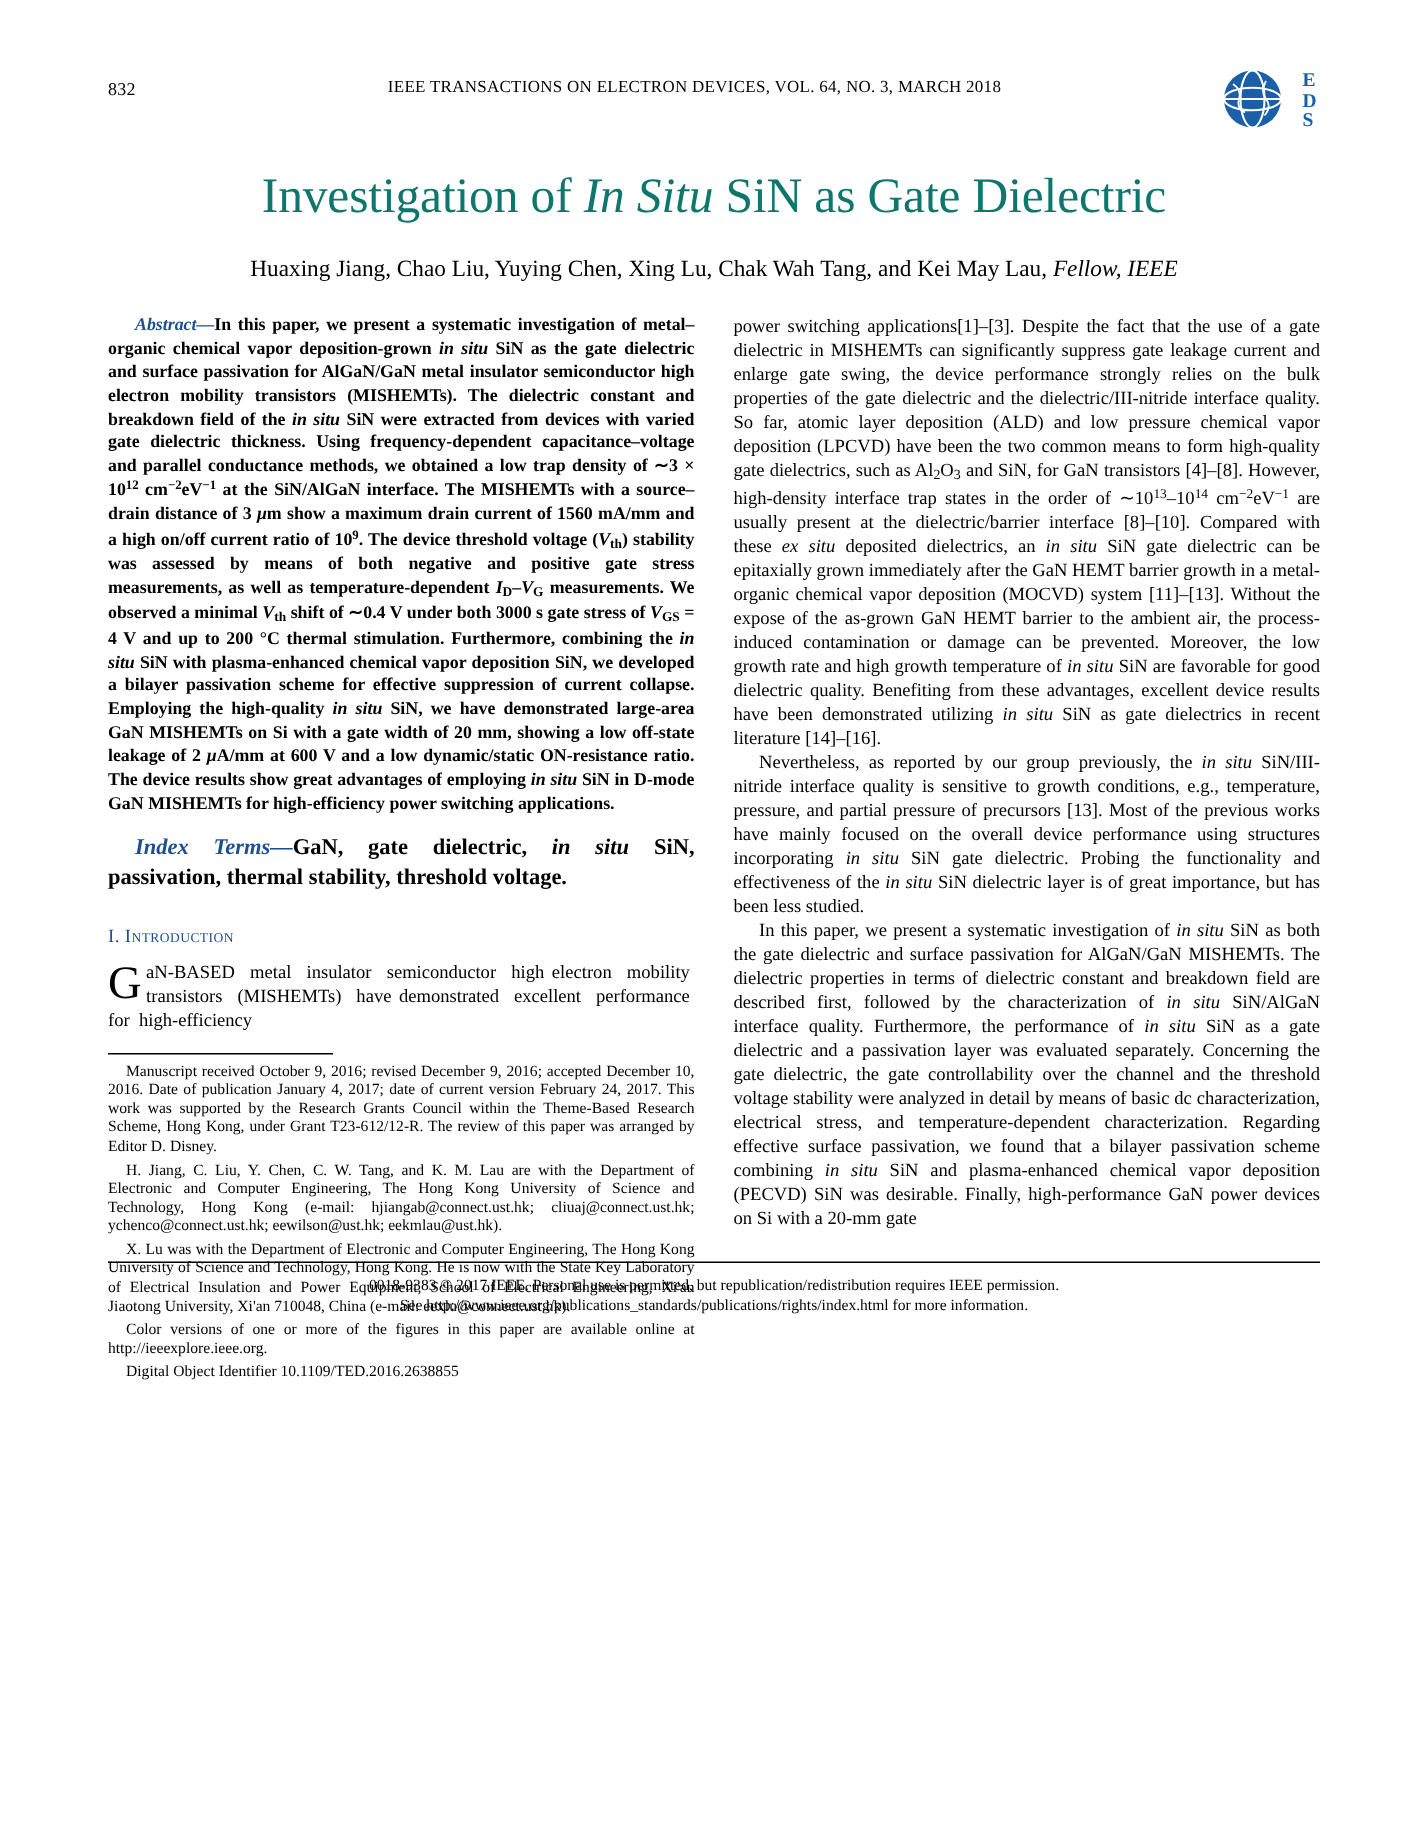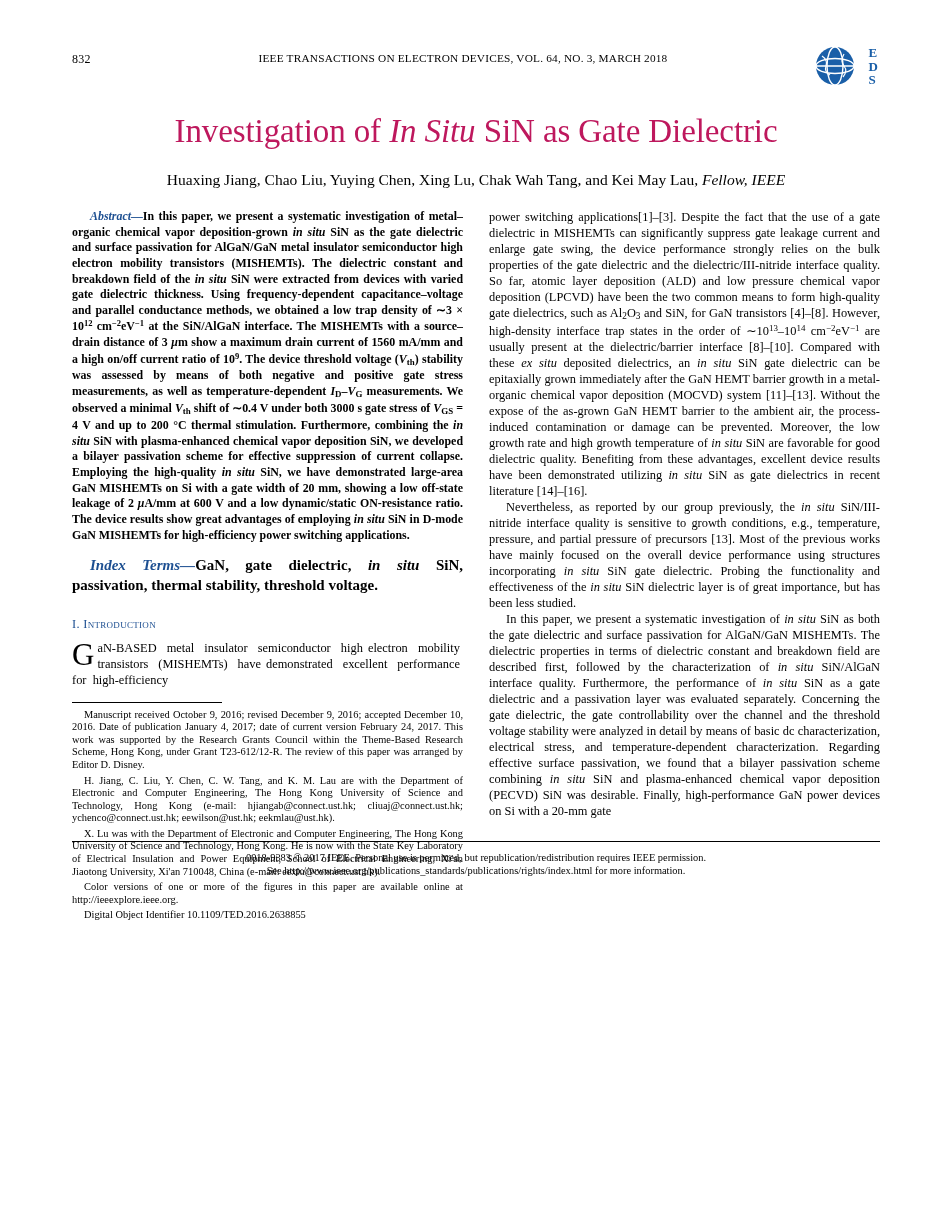--- a/index.html
+++ b/index.html
@@ -65,21 +65,21 @@
     height: 40px;
     font-family: "Liberation Serif", serif;
     font-weight: bold;
     font-size: 13px;
     color: #1a5fa8;
     line-height: 1;
   }
   
   .title {
     text-align: center;
-    color: #be185d;
+    color: #0f766e;
     font-size: 33px;
     line-height: 1.18;
     font-weight: normal;
     margin: 26px 0 0 0;
     letter-spacing: -0.1px;
   }
   .title .it { font-style: italic; }
   .authors {
     text-align: center;
     font-size: 15.5px;

